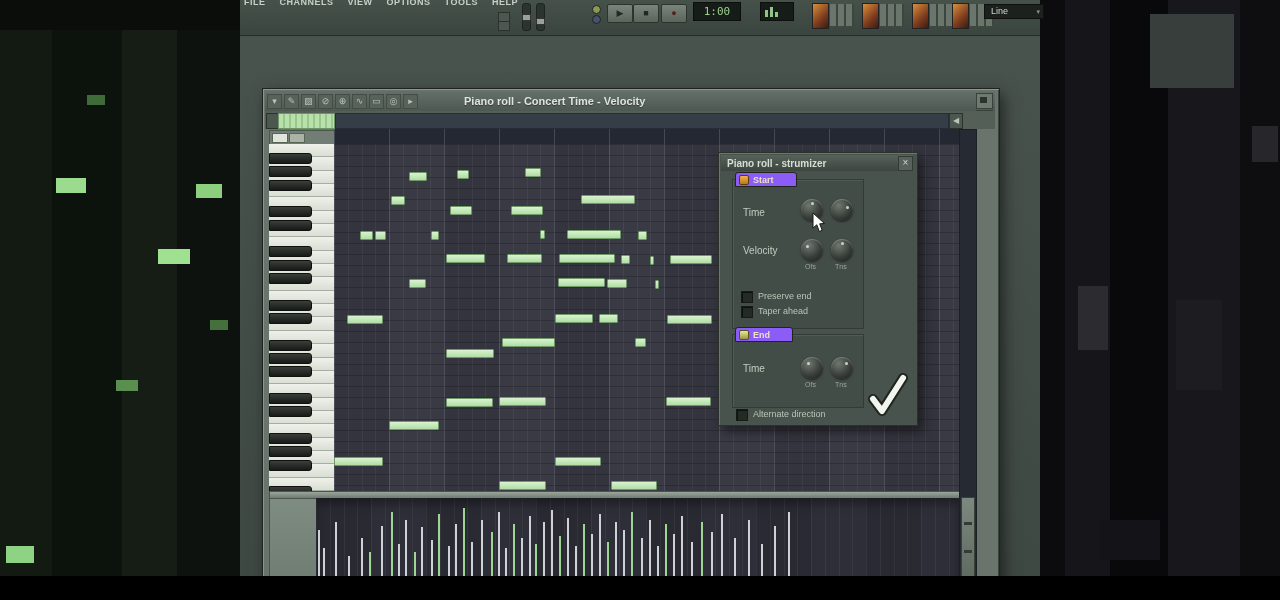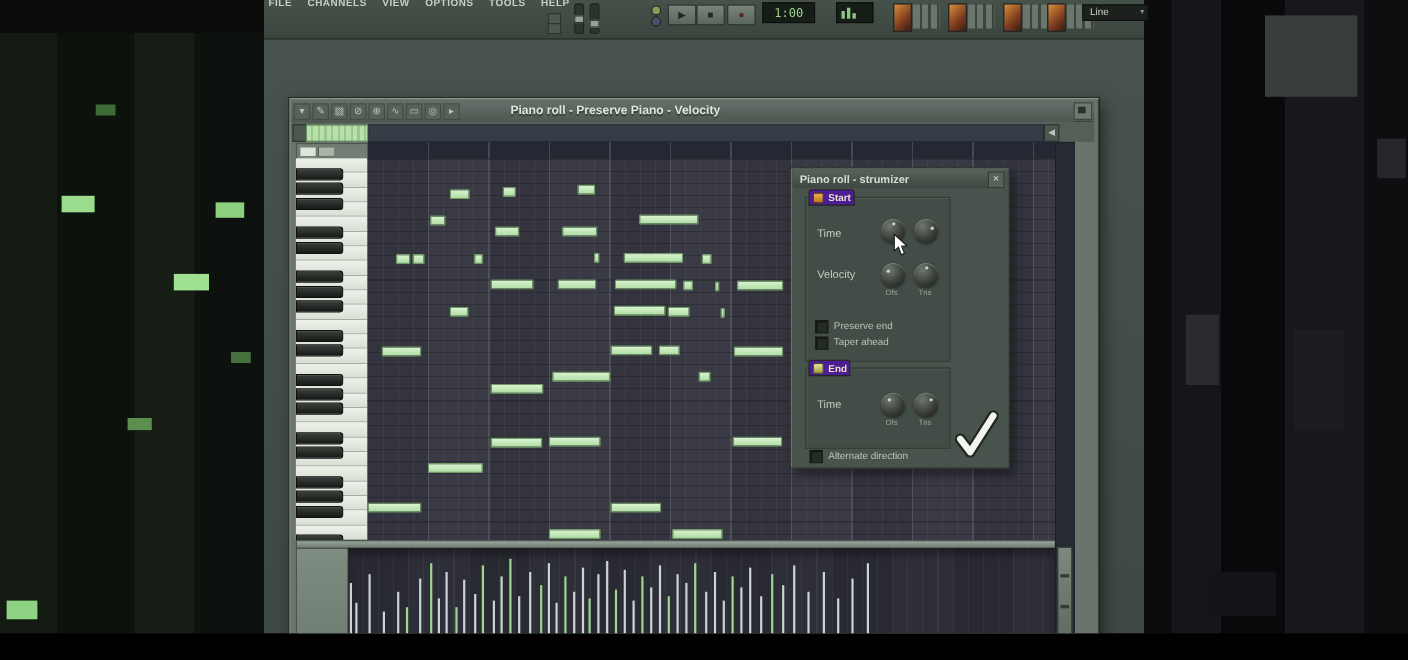--- a/index.html
+++ b/index.html
@@ -94,22 +94,22 @@
   #dialog{position:absolute;left:718px;top:152px;width:198px;height:272px;
     background:#49534d;border:1px solid #2b322c;
     box-shadow:inset 1px 1px 0 #6b766e, 5px 6px 10px rgba(0,0,0,.45);}
   #dlg-titlebar{position:absolute;left:2px;top:2px;width:192px;height:16px;
     background:linear-gradient(#57625a,#3c453f);display:flex;align-items:center;}
   #dlg-title{color:#d6ded4;font-size:10px;font-weight:bold;margin-left:6px;white-space:nowrap;}
   #dlg-close{position:absolute;right:4px;top:3px;width:13px;height:13px;background:#57625a;
     border:1px solid #333b34;color:#cfd7cd;font-size:10px;line-height:11px;text-align:center;}
   .group{position:absolute;left:13px;width:130px;border:1px solid #333b35;
     box-shadow:inset 1px 1px 0 rgba(255,255,255,.08);background:rgba(0,0,0,.07);}
-  .tab{position:absolute;height:13px;background:#4c1d95;border:1px solid #20261f;
-    border-radius:3px 3px 0 0;display:flex;align-items:center;padding:0 2px 0 3px;}
+  .tab{position:absolute;height:13px;background:#8b5cf6;border:1px solid #20261f;
+    border-radius:3px 3px 0 0;display:flex;align-items:center;padding:0 22px 0 3px;}
   .tab .oicon{width:8px;height:8px;background:linear-gradient(#f0b050,#c07818);
     border:1px solid #5a3c0c;border-radius:2px;margin-right:4px;}
   .tab .tlabel{color:#e9e2c4;font-size:9px;font-weight:bold;}
   .dlg-label{position:absolute;color:#c0cdc0;font-size:10px;}
   .knob{position:absolute;width:22px;height:22px;border-radius:50%;
     background:radial-gradient(circle at 35% 30%,#707770,#3a3f3a 55%,#1c1f1c 95%);
     box-shadow:0 1px 2px rgba(0,0,0,.5), inset 0 1px 1px rgba(255,255,255,.25);}
   .knob .dot{position:absolute;left:10px;top:3px;width:3px;height:3px;border-radius:50%;background:#c9d2c9;}
   .sub-label{position:absolute;color:#9aa89b;font-size:7px;}
   .chk-row{position:absolute;display:flex;align-items:flex-start;gap:5px;}
@@ -215,21 +215,21 @@
           <span class="tb-icon">▾</span>
           <span class="tb-icon">✎</span>
           <span class="tb-icon">▨</span>
           <span class="tb-icon">⊘</span>
           <span class="tb-icon">⊕</span>
           <span class="tb-icon">∿</span>
           <span class="tb-icon">▭</span>
           <span class="tb-icon">◎</span>
           <span class="tb-icon">▸</span>
         </span>
-      <span id="pr-title">Piano roll - Preserve Piano - Velocity</span>
+      <span id="pr-title">Piano roll - Concert Time - Velocity</span>
     </div>
     <div class="win-btn" style="left:713px;top:4px;">
         <div class="inner"></div>
       </div>
     <div class="win-btn" style="left:713px;top:21px;height:15px;">
         <div class="ring"></div>
       </div>
 
     <div id="scroll-row">
       <div class="tiny-btn" style="left:1px;top:2px;width:11px;height:14px;"></div>

